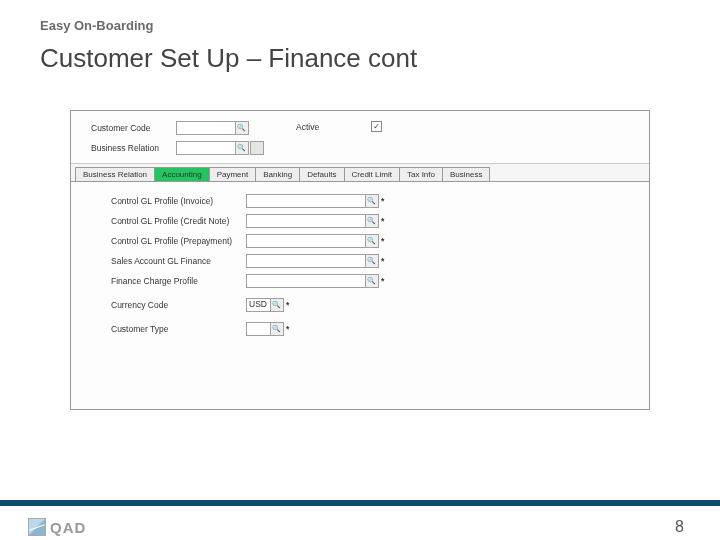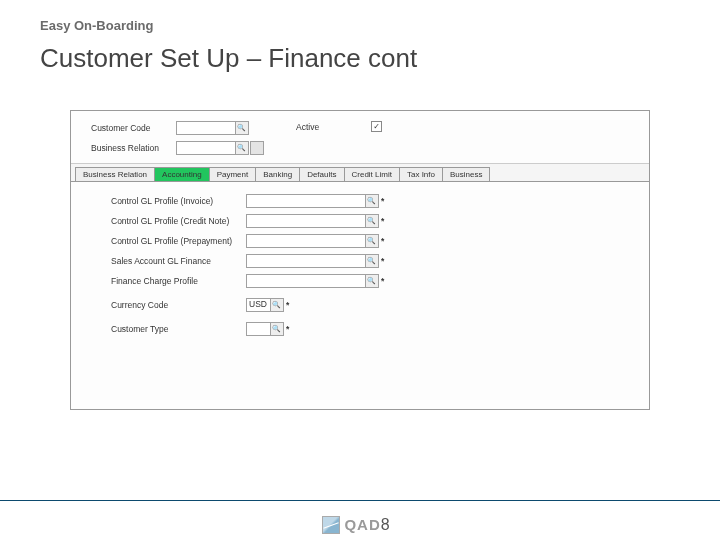--- a/index.html
+++ b/index.html
@@ -131,24 +131,24 @@
       color: #333;
       margin-left: 2px;
       font-weight: bold;
     }
     .footer {
       position: absolute;
       bottom: 0;
       left: 0;
       right: 0;
       height: 40px;
-      border-top: 1px solid #0c4a6e;
-      display: flex;
-      align-items: center;
-      justify-content: center;
+      border-top: 6px solid #0c4a6e;
+      display: flex;
+      align-items: center;
+      justify-content: space-between;
       padding: 8px 36px 0 28px;
     }
     .logo {
       display: flex;
       align-items: center;
       gap: 4px;
     }
     .logo-mark {
       width: 18px;
       height: 18px;

